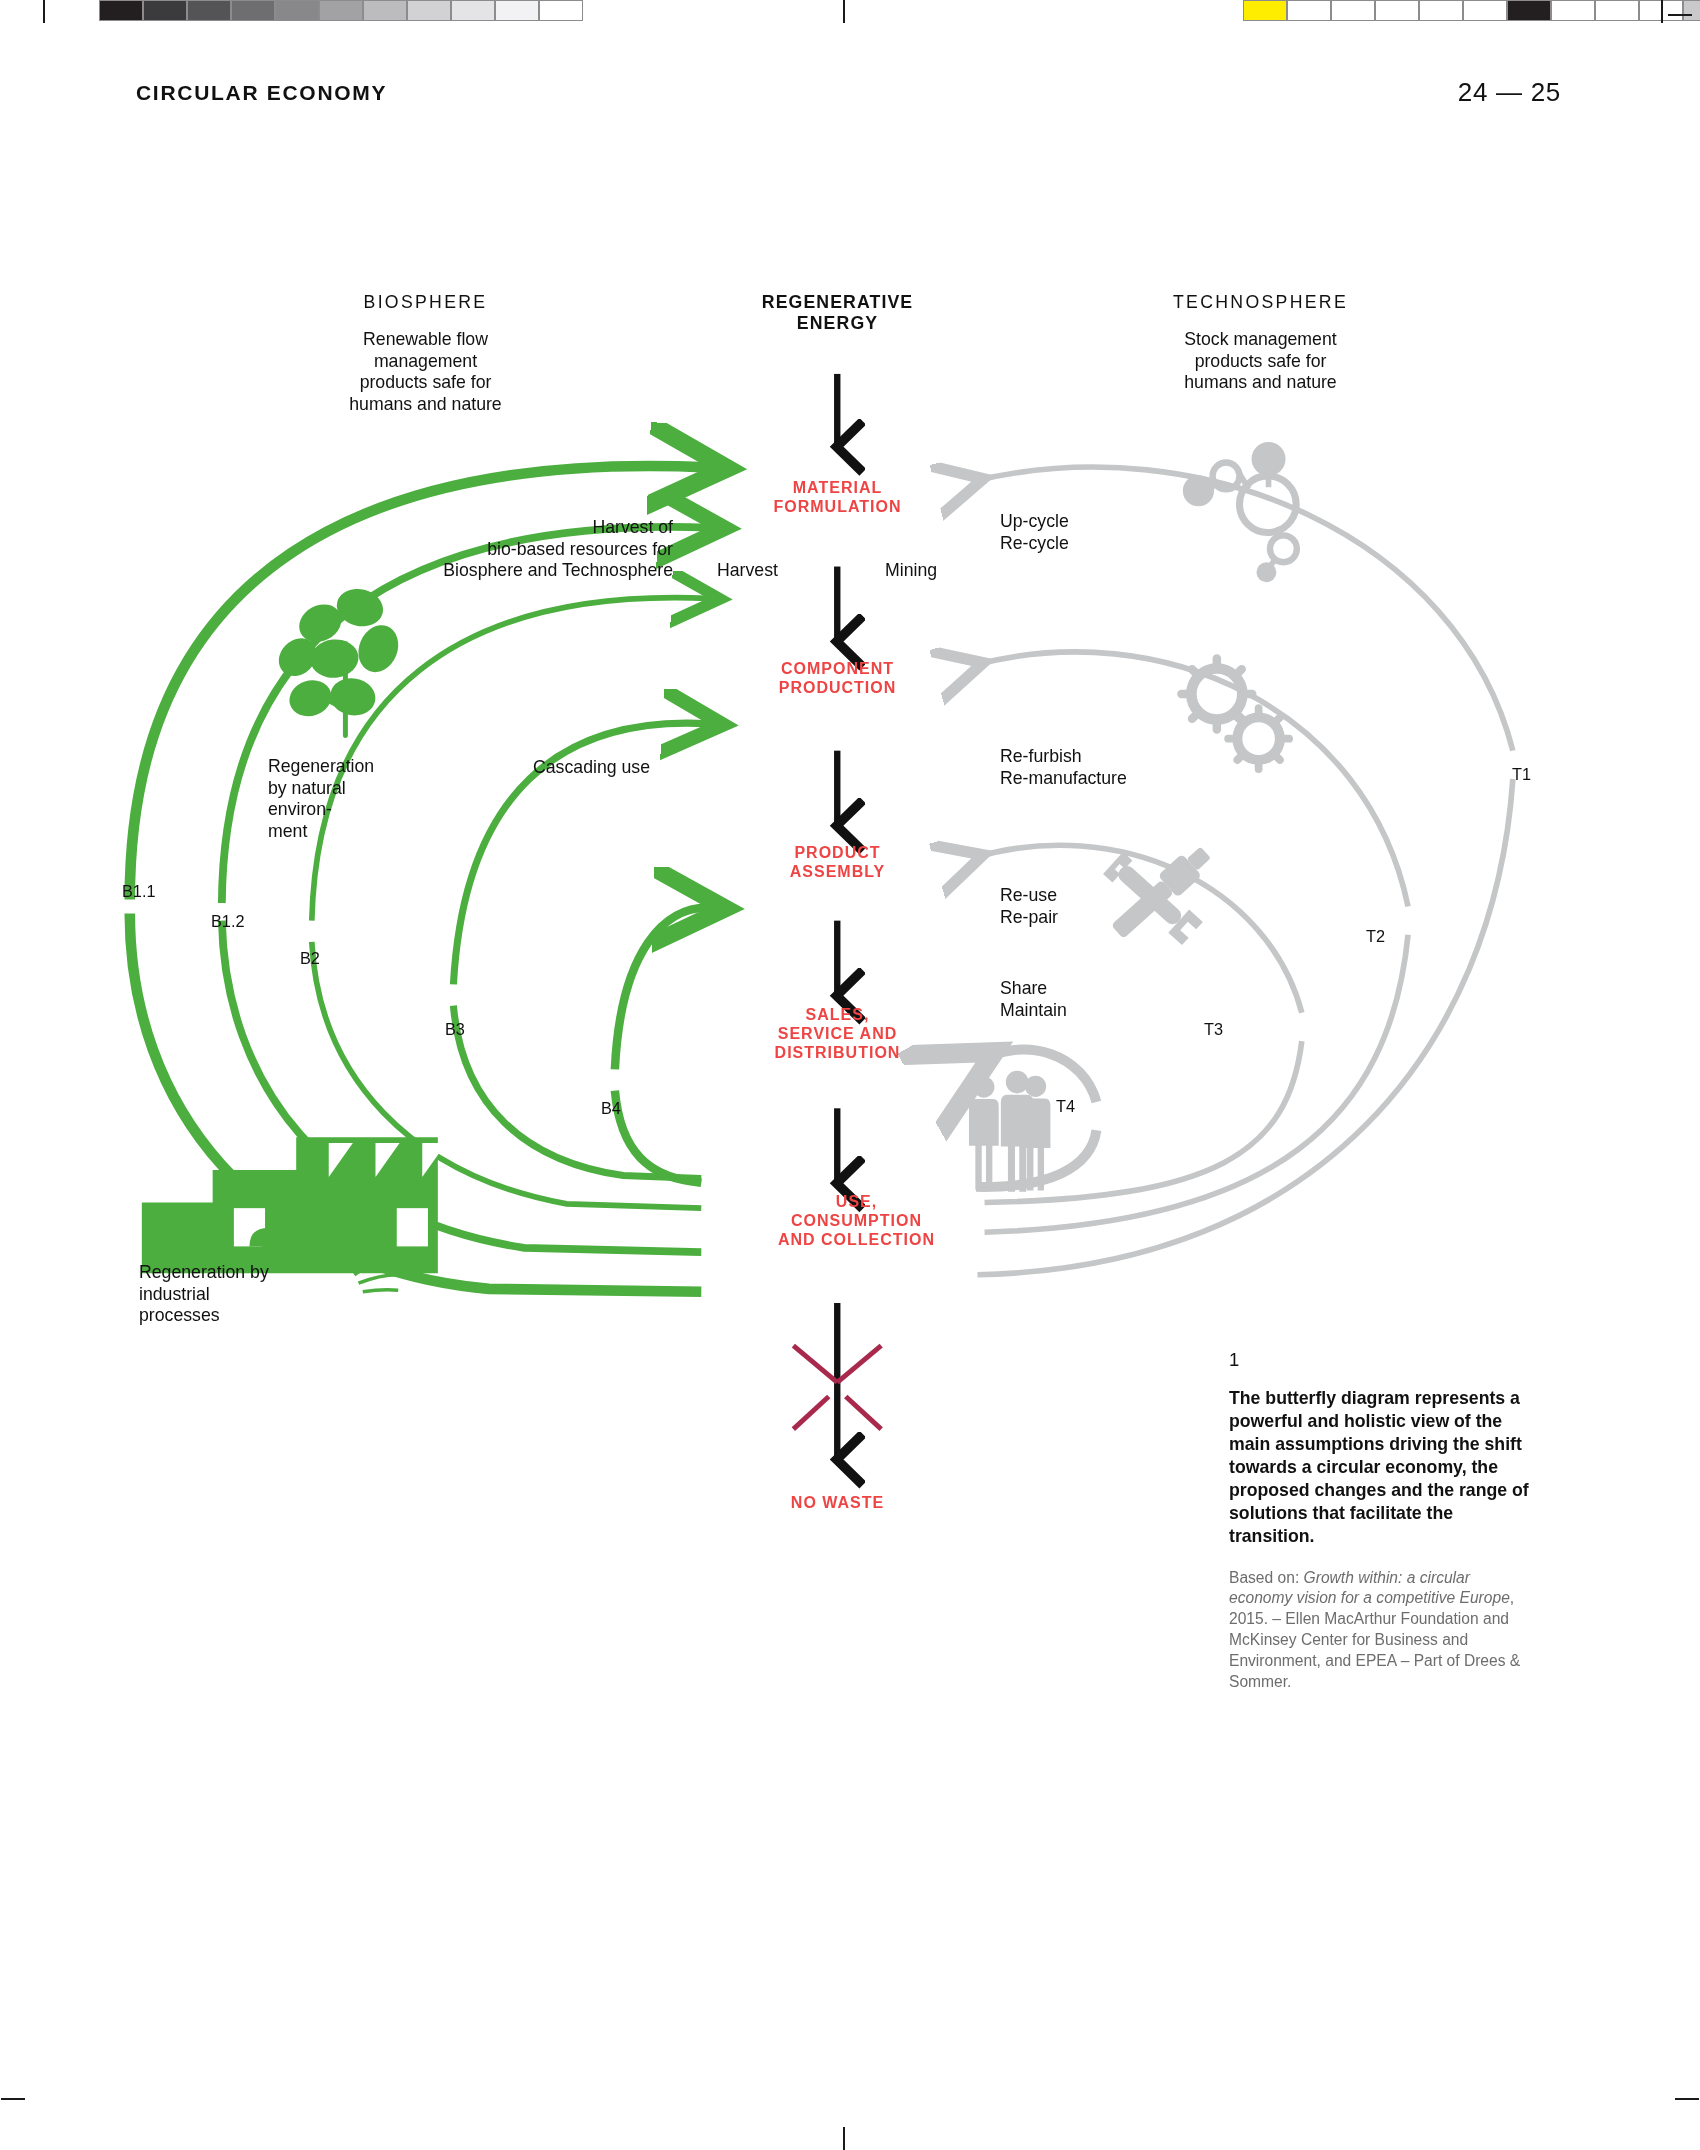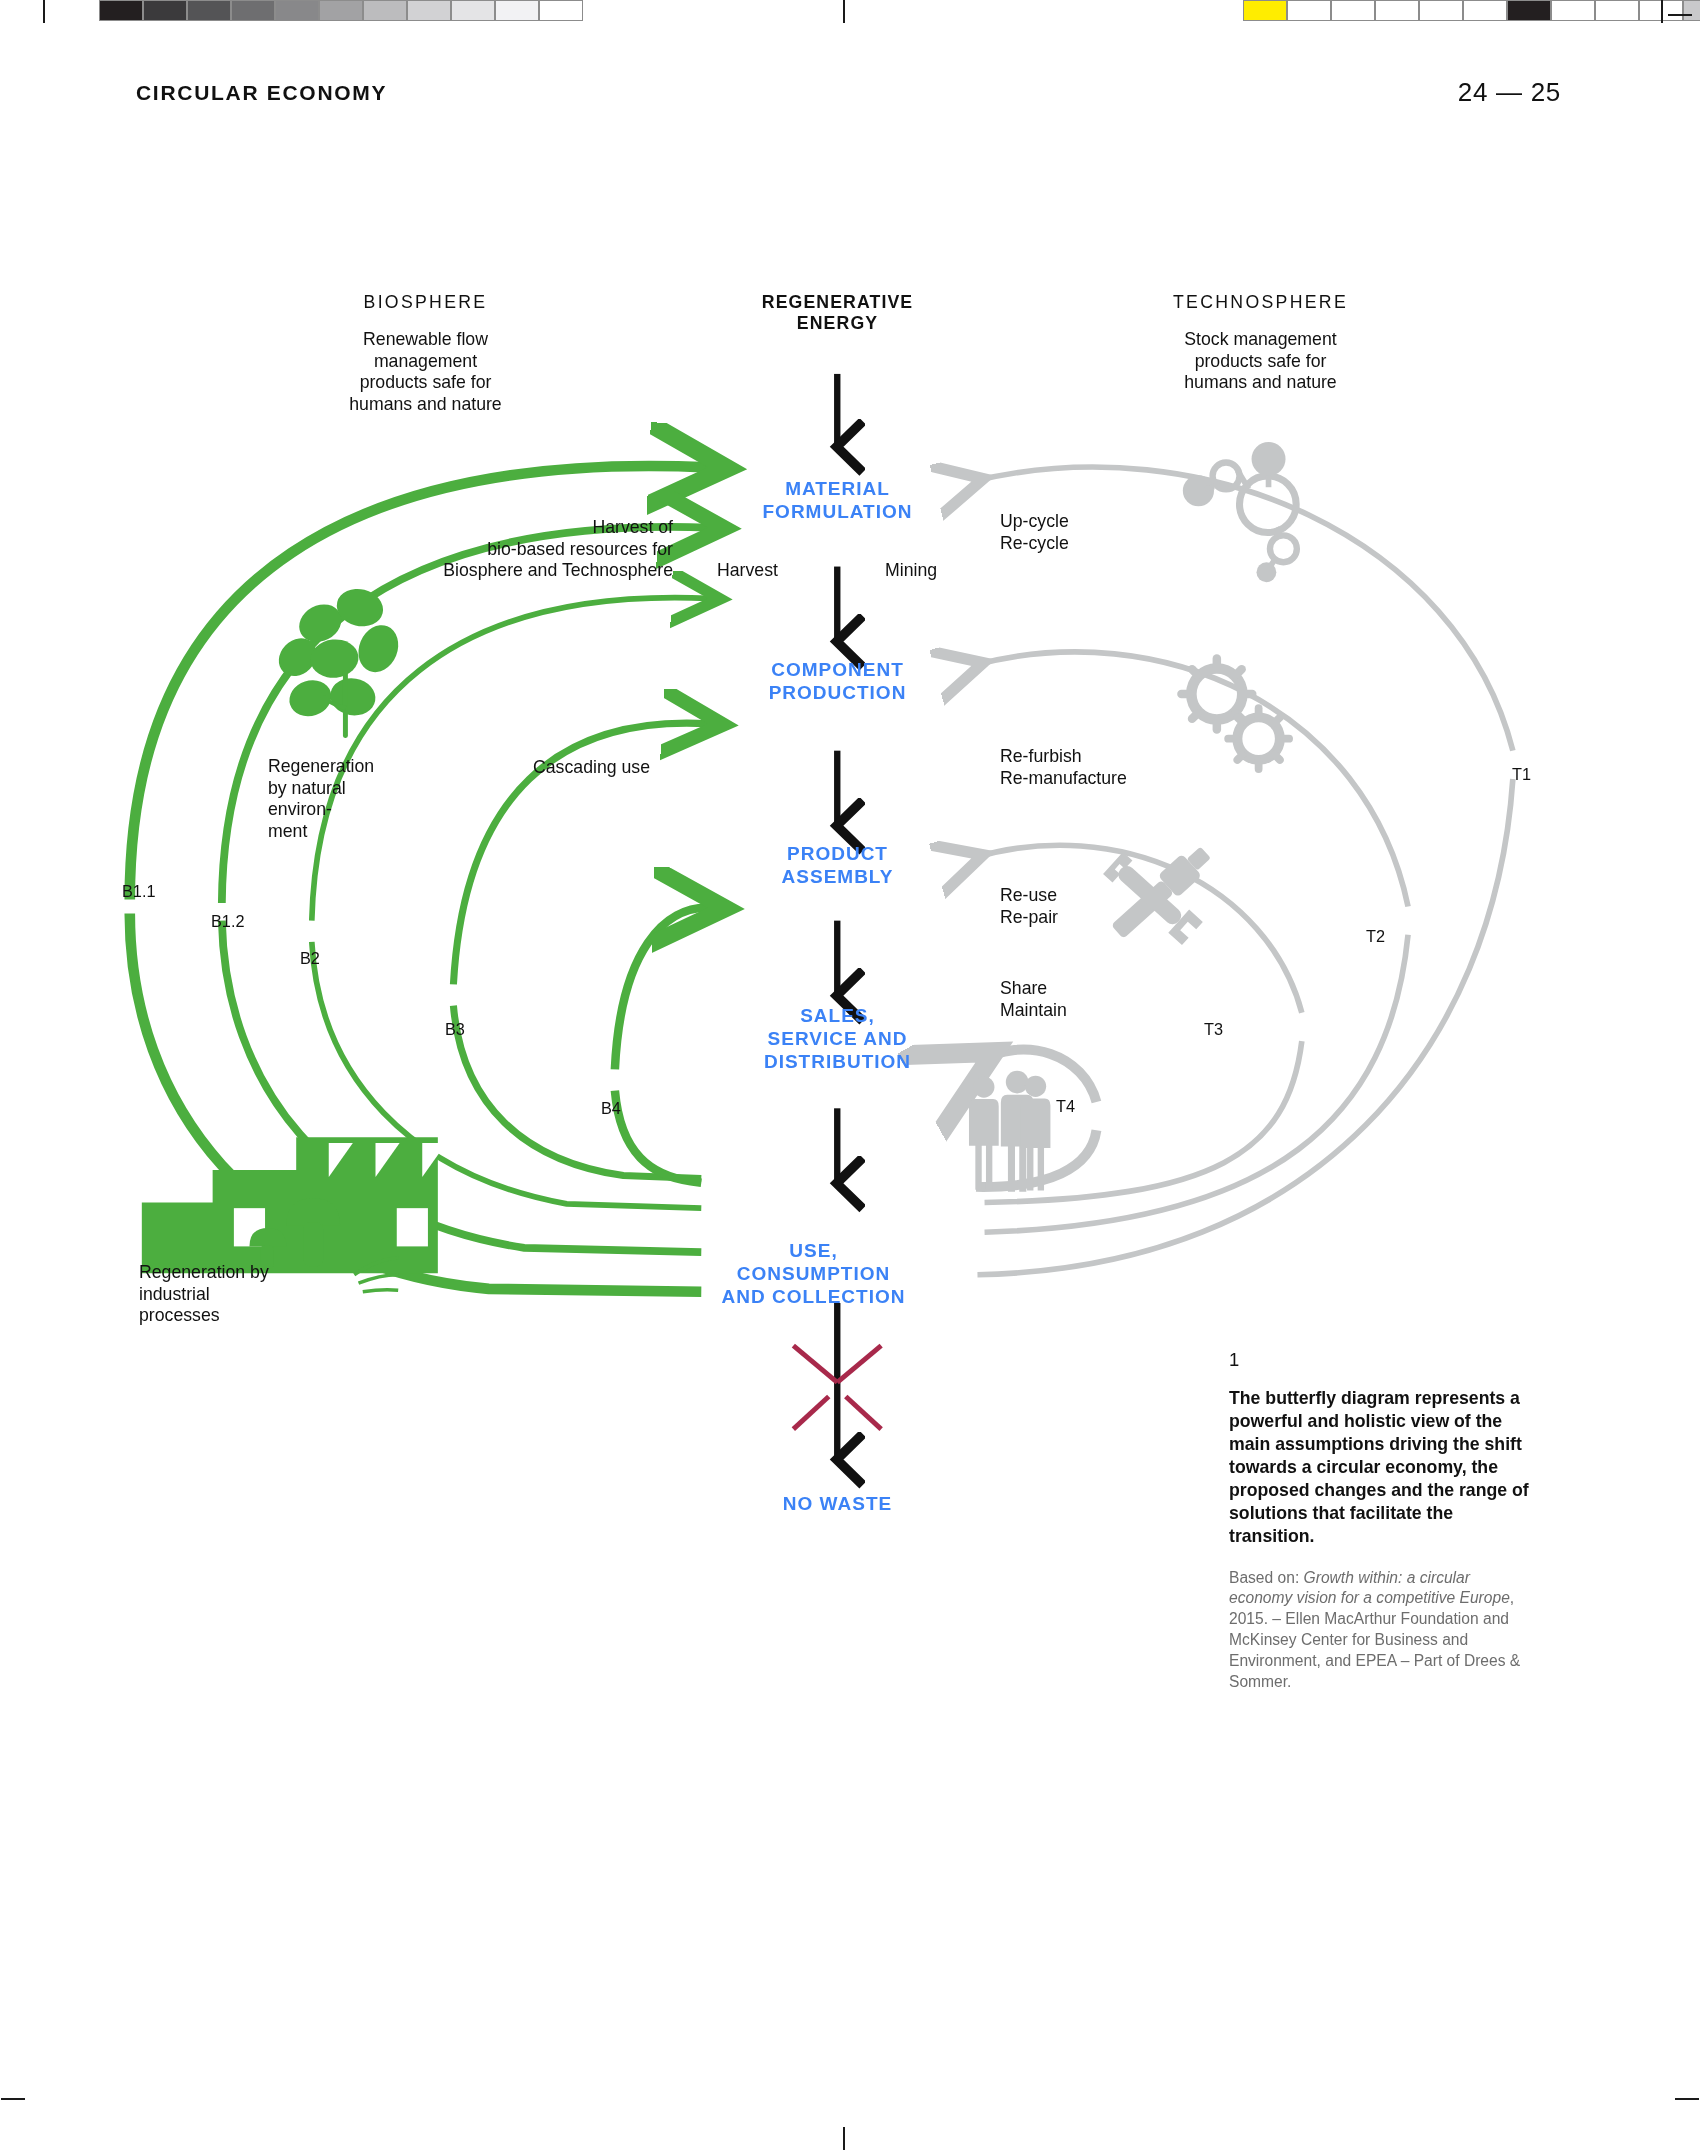--- a/index.html
+++ b/index.html
@@ -36,22 +36,22 @@
   #diagram svg{position:absolute;left:0;top:0;width:1700px;height:1558px;}
 
   
   .lbl{position:absolute;white-space:pre;}
   .col-head{
     font-size:17.7px;letter-spacing:2.3px;font-weight:400;color:#111;text-align:center;
   }
   .col-head.bold{font-weight:700;letter-spacing:1.1px;}
   .col-sub{font-size:17.7px;line-height:1.22;text-align:center;color:#111;font-weight:400;}
   .stage{
-    font-size:19px;font-weight:700;letter-spacing:1px;line-height:1.2;
-    text-align:center;color:#3b82f6;
+    font-size:16px;font-weight:700;letter-spacing:1px;line-height:1.2;
+    text-align:center;color:#ef4444;
   }
   .note{font-size:17.7px;line-height:1.22;color:#111;font-weight:400;}
   .note.r{text-align:right;}
   .code{font-size:16.3px;color:#111;font-weight:400;}
 
   
   #caption{position:absolute;left:1229px;top:1349px;width:305px;}
   #caption-number{font-size:18.4px;font-weight:400;color:#111;margin-bottom:15.6px;}
   #caption-body{font-size:17.7px;font-weight:700;line-height:1.30;color:#111;}
   #caption-source{
@@ -280,21 +280,21 @@
 
     <div class="lbl col-head bold" style="left:717px;top:292px;width:241px;">REGENERATIVE<br>ENERGY</div>
 
     <div class="lbl col-head" style="left:1119px;top:292px;width:283px;">TECHNOSPHERE</div>
     <div class="lbl col-sub" style="left:1119px;top:329px;width:283px;">Stock management<br>products safe for<br>humans and nature</div>
 
     <div class="lbl stage" style="left:696px;top:478px;width:283px;">MATERIAL<br>FORMULATION</div>
     <div class="lbl stage" style="left:696px;top:659px;width:283px;">COMPONENT<br>PRODUCTION</div>
     <div class="lbl stage" style="left:696px;top:843px;width:283px;">PRODUCT<br>ASSEMBLY</div>
     <div class="lbl stage" style="left:696px;top:1005px;width:283px;">SALES,<br>SERVICE AND<br>DISTRIBUTION</div>
-    <div class="lbl stage" style="left:672px;top:1192px;width:283px;margin-top:48px;">USE,<br>CONSUMPTION<br>AND COLLECTION</div>
+    <div class="lbl stage" style="left:715px;top:1192px;width:283px;">USE,<br>CONSUMPTION<br>AND COLLECTION</div>
     <div class="lbl stage" style="left:696px;top:1493px;width:283px;">NO WASTE</div>
 
     <div class="lbl note" style="left:717px;top:560px;">Harvest</div>
     <div class="lbl note" style="left:885px;top:560px;">Mining</div>
 
     <div class="lbl note r" style="left:340px;top:517px;width:333px;">Harvest of<br>bio-based resources for<br>Biosphere and Technosphere</div>
     <div class="lbl note" style="left:268px;top:708px;width:135px;margin-top:48px;">Regeneration<br>by natural<br>environ-<br>ment</div>
     <div class="lbl note" style="left:533px;top:757px;">Cascading use</div>
     <div class="lbl note" style="left:139px;top:1262px;width:177px;">Regeneration by<br>industrial<br>processes</div>
 

